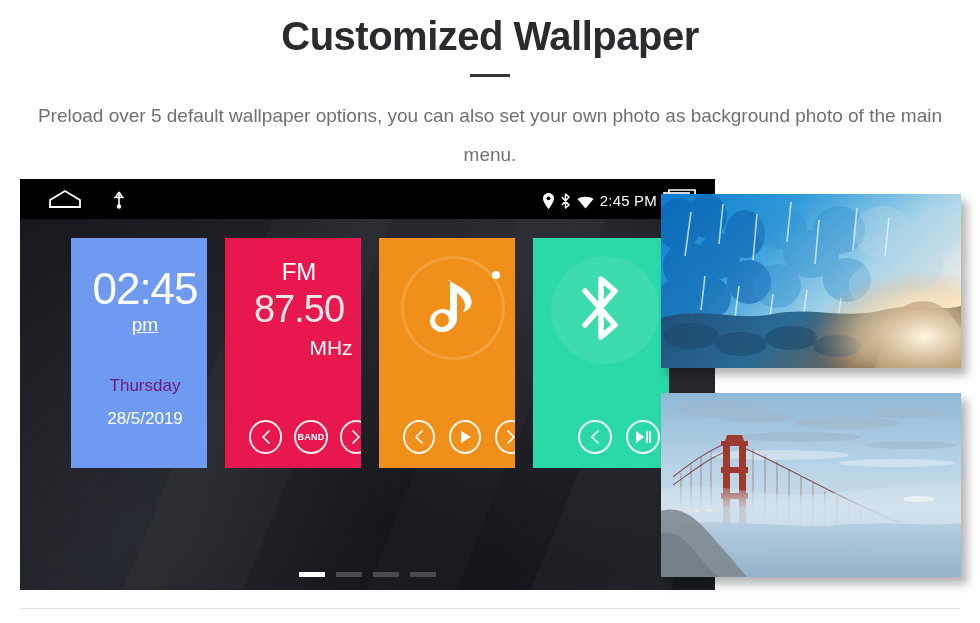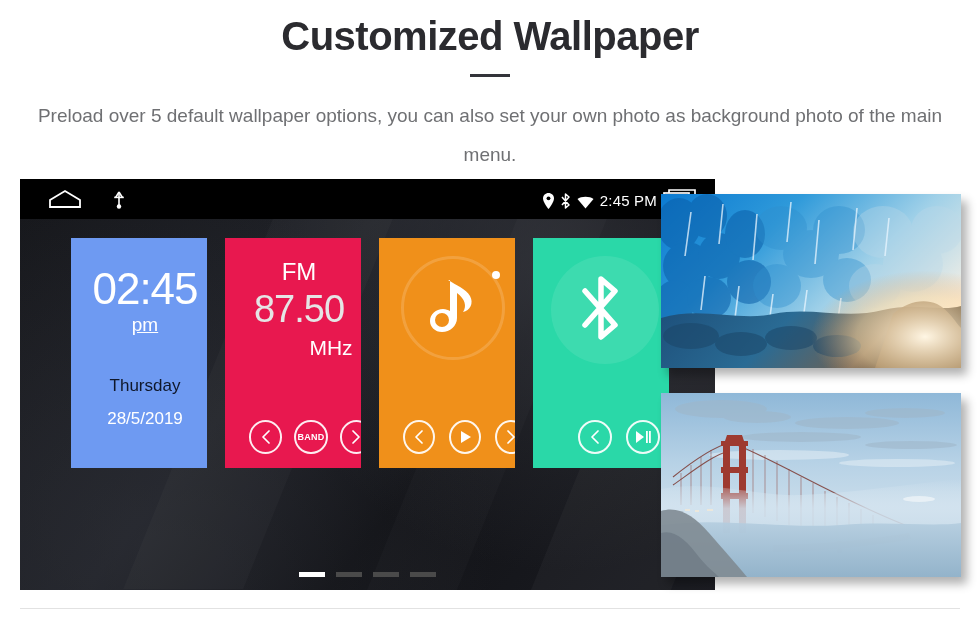--- a/index.html
+++ b/index.html
@@ -83,21 +83,21 @@
   .clk-time {
     position: absolute; left: 0; top: 26px; width: 148px; text-align: center;
     color: #fff; font-size: 44px; font-weight: 300; letter-spacing: -1px;
   }
   .clk-ampm {
     position: absolute; left: 0; top: 76px; width: 148px; text-align: center;
     color: #fff; font-size: 19px; font-weight: 400; text-decoration: underline;
   }
   .clk-day {
     position: absolute; left: 0; top: 138px; width: 148px; text-align: center;
-    color: #0f172a; font-size: 17px;
+    color: #701a75; font-size: 17px;
   }
   .clk-date {
     position: absolute; left: 0; top: 171px; width: 148px; text-align: center;
     color: #fff; font-size: 17px;
   }
 
   .rad-band {
     position: absolute; left: 0; top: 20px; width: 148px; text-align: center;
     color: #fff; font-size: 24px; font-weight: 400;
   }

